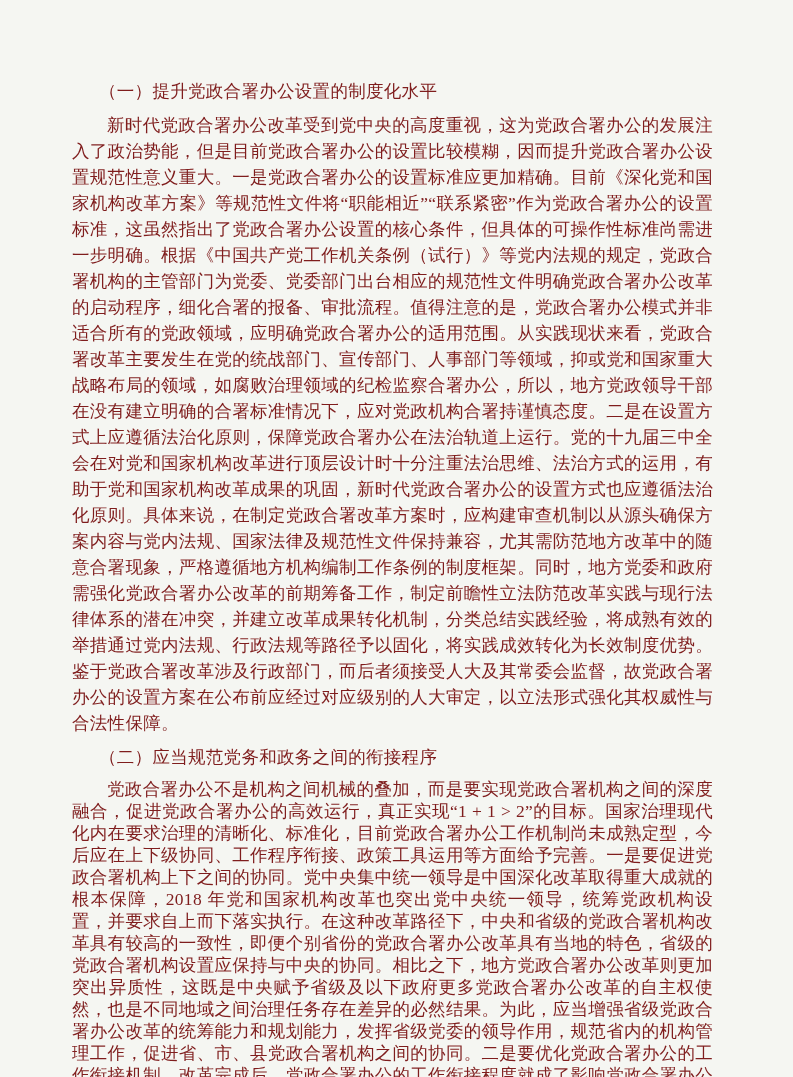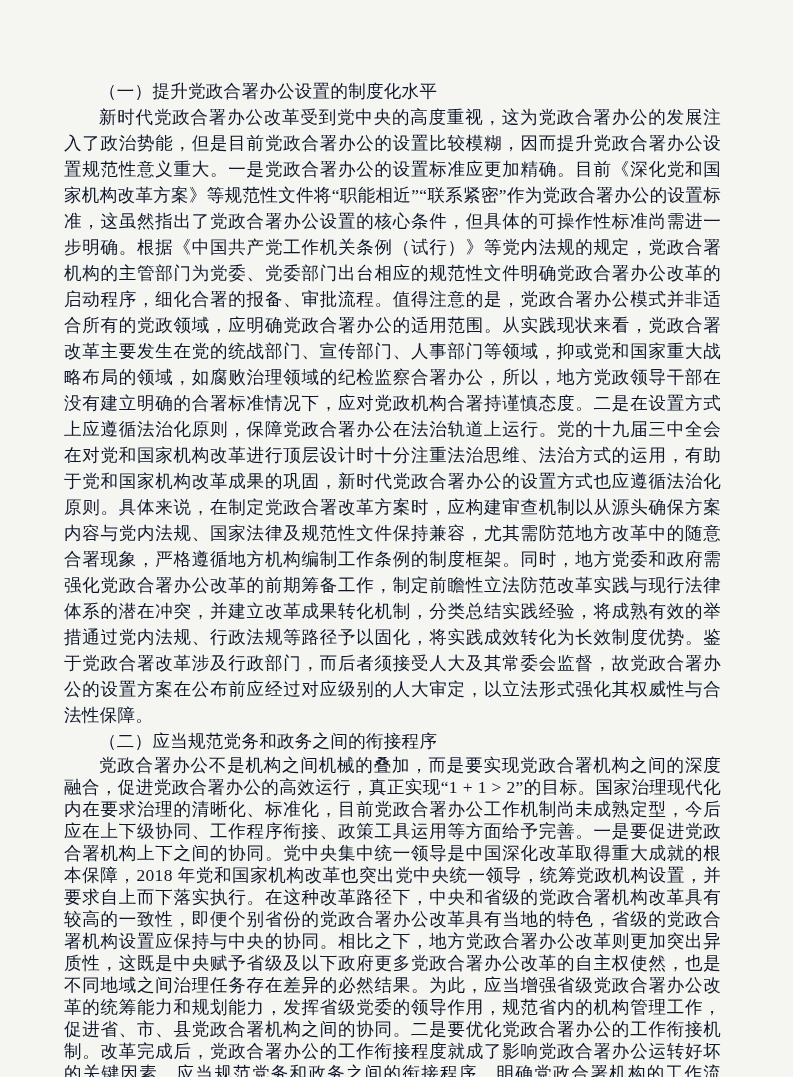--- a/index.html
+++ b/index.html
@@ -11,34 +11,34 @@
     height: 1077px;
     background: #f5f6f2;
     overflow: hidden;
   }
   .page {
     box-sizing: border-box;
     width: 793px;
     height: 1077px;
     padding: 78px 72px 0 64px;
     font-family: "Liberation Serif", "DejaVu Serif", serif;
-    color: #0f172a;
+    color: #7f1d1d;
     background: #f5f6f2;
   }
   .heading {
     margin: 0;
     font-size: 17.5px;
     line-height: 26px;
     font-weight: normal;
     text-indent: 2em;
     text-align: left;
     letter-spacing: 0.3px;
   }
   .para {
-    margin: 0;
+    margin: 8px;
     font-size: 17.5px;
     text-align: justify;
     text-indent: 2em;
     letter-spacing: 0.3px;
   }
   .para-1 { line-height: 26px; }
   .para-2 { line-height: 22px; }
 </style>
 </head>
 <body>

